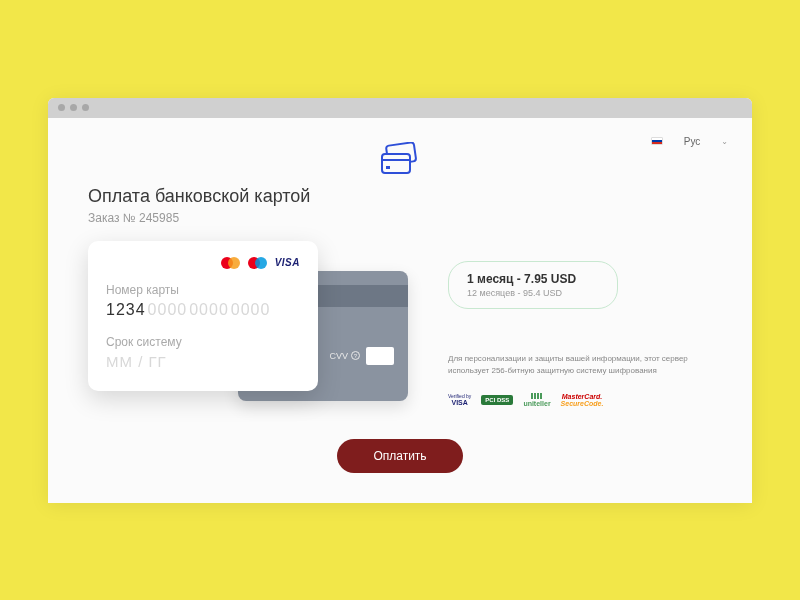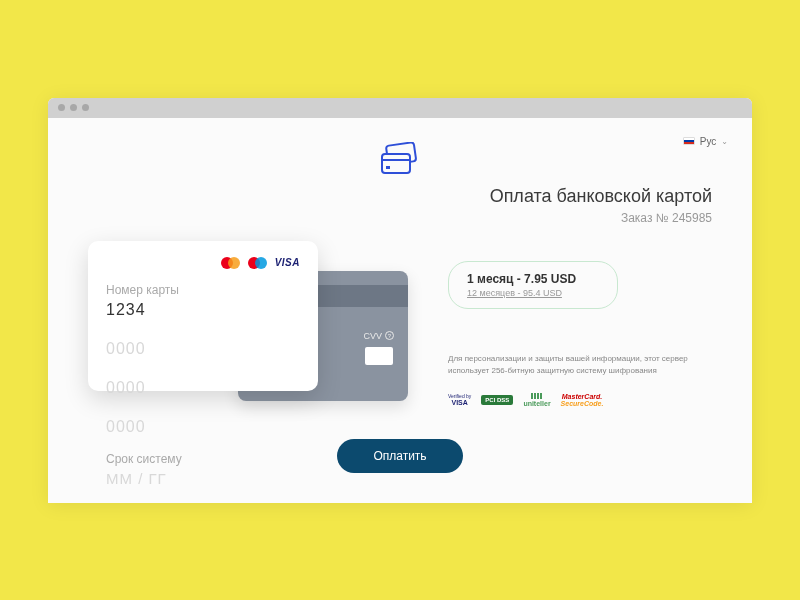--- a/index.html
+++ b/index.html
@@ -1,66 +1,66 @@
 <!DOCTYPE html>
 <html><head>
 <meta charset="utf-8">
 <style>
 * { margin: 0; padding: 0; box-sizing: border-box; font-family: -apple-system, BlinkMacSystemFont, 'Segoe UI', Arial, sans-serif; }
 body { background: #f2e749; display: flex; align-items: center; justify-content: center; min-height: 600px; width: 800px; }
 .browser-window { width: 704px; background: #fdfdfd; border-radius: 6px 6px 0 0; box-shadow: 0 2px 20px rgba(0,0,0,0.08); overflow: hidden; }
 .window-bar { background: #d0d0d0; height: 20px; display: flex; align-items: center; padding: 0 10px; gap: 5px; }
 .window-dot { width: 7px; height: 7px; border-radius: 50%; background: #a8a8a8; }
 .window-content { padding: 24px 40px 30px; position: relative; background: #fbfbfb; }
-.lang-picker { position: absolute; top: 18px; right: 24px; display: flex; align-items: center; gap: 5px; font-size: 10px; color: #666; cursor: pointer; }
+.lang-picker { position: absolute; top: 18px; right: 24px; display: flex; align-items: center; gap: 21px; font-size: 10px; color: #666; cursor: pointer; }
 .flag { width: 12px; height: 8px; background: linear-gradient(to bottom, #fff 33%, #0039a6 33%, #0039a6 66%, #d52b1e 66%); border-radius: 1px; border: 0.5px solid #ddd; }
 .chevron { font-size: 8px; color: #999; }
-.header { text-align: right; margin-bottom: 16px; }
+.header { text-align: left; margin-bottom: 16px; }
 .card-icon-wrap { display: flex; justify-content: center; margin-bottom: 10px; }
 .title { font-size: 18px; font-weight: 400; color: #3a3a3a; margin-bottom: 4px; }
 .order-num { font-size: 12px; color: #999; }
 .main-row { display: flex; gap: 40px; align-items: flex-start; }
 .cards-area { position: relative; width: 320px; height: 190px; flex-shrink: 0; }
 .card-back { position: absolute; right: 0; top: 30px; width: 170px; height: 130px; background: #8a93a0; border-radius: 8px; box-shadow: 0 6px 16px rgba(0,0,0,0.12); }
 .card-back-stripe { position: absolute; top: 14px; left: 0; right: 0; height: 22px; background: #6d7785; }
-.card-back-cvv { position: absolute; bottom: 36px; right: 14px; display: flex; align-items: center; gap: 6px; flex-direction: column; }
+.card-back-cvv { position: absolute; bottom: 36px; right: 14px; display: flex; align-items: center; gap: 6px; }
 .cvv-label { font-size: 9px; color: #e8e8e8; display: flex; align-items: center; gap: 3px; }
 .cvv-help { width: 9px; height: 9px; border: 1px solid #e8e8e8; border-radius: 50%; display: inline-flex; align-items: center; justify-content: center; font-size: 6px; }
 .cvv-box { width: 28px; height: 18px; background: #fff; border-radius: 2px; }
 .card-front { position: absolute; left: 0; top: 0; width: 230px; height: 150px; background: #fff; border-radius: 10px; box-shadow: 0 8px 24px rgba(0,0,0,0.15); padding: 16px 18px; }
 .card-brands { display: flex; justify-content: flex-end; gap: 8px; margin-bottom: 14px; }
 .brand-mc { display: flex; }
 .mc-circle { width: 12px; height: 12px; border-radius: 50%; }
 .mc-red { background: #eb001b; }
 .mc-yellow { background: #f79e1b; margin-left: -5px; opacity: 0.85; }
 .mc-blue { background: #0099df; margin-left: -5px; opacity: 0.85; }
 .brand-visa { font-size: 10px; font-weight: 700; font-style: italic; color: #1a1f71; letter-spacing: 0.5px; }
 .field-label { font-size: 12px; color: #aaa; margin-bottom: 4px; }
-.card-number { display: flex; gap: 21px; font-size: 16px; font-weight: 300; margin-bottom: 16px; letter-spacing: 1px; flex-direction: column; }
+.card-number { display: flex; gap: 2px; font-size: 16px; font-weight: 300; margin-bottom: 16px; letter-spacing: 1px; }
 .num-filled { color: #333; }
 .num-empty { color: #d8d8d8; }
 .expiry { font-size: 15px; color: #d8d8d8; font-weight: 300; letter-spacing: 1px; }
 .right-col { flex: 1; padding-top: 20px; }
 .plan-box { border: 1px solid #c8e8d0; border-radius: 20px; padding: 10px 18px; margin-bottom: 44px; display: inline-block; min-width: 170px; }
 .plan-primary { font-size: 12px; font-weight: 600; color: #333; margin-bottom: 2px; }
-.plan-secondary { font-size: 9px; color: #999; text-decoration: underline; }
+.plan-secondary { font-size: 9px; color: #999; }
 .security-text { font-size: 8px; color: #888; line-height: 1.5; margin-bottom: 16px; max-width: 240px; }
 .badges-row { display: flex; gap: 10px; align-items: center; }
 .badge { font-size: 7px; font-weight: 600; text-align: center; line-height: 1.1; }
 .badge-visa { color: #1a1f71; }
 .badge-visa .sm { font-size: 5px; font-weight: 400; }
 .badge-pci { background: #2a7a3a; color: #fff; padding: 2px 4px; border-radius: 2px; font-size: 6px; display: inline-block; }
 .badge-uniteller { color: #4a9a5a; }
 .badge-uniteller .bars { display: flex; gap: 1px; justify-content: center; margin-bottom: 1px; }
 .badge-uniteller .bar { width: 2px; height: 6px; background: #4a9a5a; }
 .badge-mc { font-style: italic; }
 .badge-mc .line1 { color: #cc0000; }
 .badge-mc .line2 { color: #f79e1b; }
 .pay-row { display: flex; justify-content: center; margin-top: 8px; }
-.pay-button { background: #0c4a6e; color: #fff; border: none; border-radius: 22px; padding: 10px 36px; font-size: 12px; font-weight: 500; cursor: pointer; }
+.pay-button { background: #7f1d1d; color: #fff; border: none; border-radius: 22px; padding: 10px 36px; font-size: 12px; font-weight: 500; cursor: pointer; }
 </style>
 </head>
 <body>
 
 <div class="browser-window">
   <div class="window-bar">
     <div class="window-dot"></div>
     <div class="window-dot"></div>
     <div class="window-dot"></div>
   </div>

